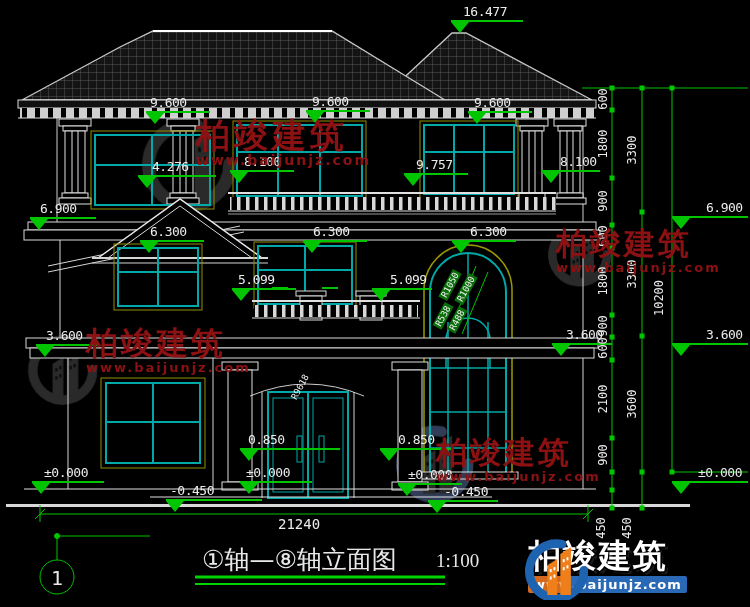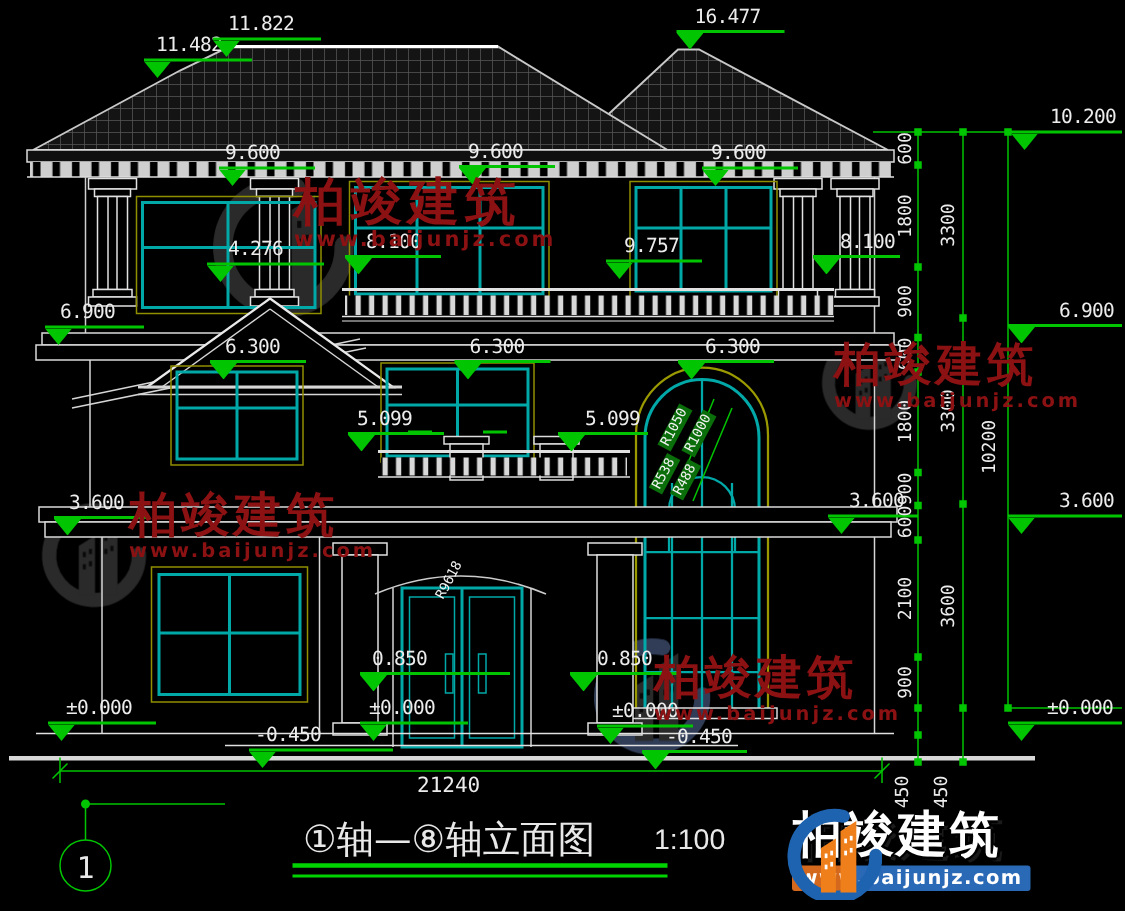--- a/index.html
+++ b/index.html
@@ -21,21 +21,21 @@
       background:#0a6e0a;padding:0 2px;white-space:nowrap;
       transform:translate(-50%,-50%) rotate(-62deg);}
   .dr.nobg{background:transparent;}
   .plain{position:absolute;z-index:6;font-family:"DejaVu Sans Mono",monospace;color:#ececec;white-space:nowrap;}
   
   .wm{position:absolute;z-index:8;color:#8c1113;text-align:left;pointer-events:none;}
   .wm-brand{font-weight:bold;font-size:34px;line-height:34px;letter-spacing:4px;white-space:nowrap;}
   .wm-url{font-weight:bold;font-size:14px;line-height:16px;letter-spacing:2px;white-space:nowrap;}
   
   .title-main{position:absolute;z-index:7;color:#e8e8e8;font-size:25px;white-space:nowrap;}
-  .title-scale{position:absolute;z-index:7;color:#e8e8e8;font-size:19px;font-family:Liberation Sans, sans-serif;}
+  .title-scale{position:absolute;z-index:7;color:#e8e8e8;font-size:19px;font-family:Liberation Serif, serif;}
   .axis-num{position:absolute;z-index:7;color:#e8e8e8;font-size:20px;font-family:"DejaVu Sans Mono",monospace;}
   
   .logo{position:absolute;left:524px;top:538px;width:226px;height:66px;z-index:9;display:flex;align-items:flex-start;}
   .logo-texts{margin-left:4px;}
   .logo-brand{font-weight:bold;font-size:33px;line-height:36px;letter-spacing:2px;color:#fff;white-space:nowrap;
     text-shadow:2px 0 0 #000,-2px 0 0 #000,0 2px 0 #000,0 -2px 0 #000,3px 3px 0 #1a1a1a;}
   .logo-url{display:inline-block;font-weight:bold;font-size:13px;color:#fff;letter-spacing:1px;margin-top:2px;
     padding:1px 5px;background:linear-gradient(90deg,#d4691e 0 40px,#2a69b5 40px 100%);border-radius:2px;white-space:nowrap;}
 </style>
 </head>
@@ -293,30 +293,20 @@
     <rect x="639.5" y="85.5" width="5" height="5"></rect>
         <rect x="639.5" y="209.5" width="5" height="5"></rect>
     <rect x="639.5" y="333.5" width="5" height="5"></rect>
         <rect x="639.5" y="469.5" width="5" height="5"></rect>
     <rect x="639.5" y="505.5" width="5" height="5"></rect>
     <rect x="669.5" y="85.5" width="5" height="5"></rect>
         <rect x="669.5" y="469.5" width="5" height="5"></rect>
   </g>
 </svg>
 
-<div class="em" style="left:96px;top:24px;width:72px">
-      <span class="em-t" style="padding-left:8px">11.482</span>
-      <i class="em-l"></i>
-      <i class="em-tri"></i>
-    </div>
-<div class="em" style="left:142px;top:10px;width:72px">
-      <span class="em-t" style="padding-left:10px">11.822</span>
-      <i class="em-l"></i>
-      <i class="em-tri"></i>
-    </div>
 <div class="em" style="left:451px;top:5px;width:72px">
       <span class="em-t" style="padding-left:12px">16.477</span>
       <i class="em-l"></i>
       <i class="em-tri"></i>
     </div>
 <div class="em" style="left:146px;top:96px;width:64px">
       <span class="em-t" style="padding-left:4px">9.600</span>
       <i class="em-l"></i>
       <i class="em-tri"></i>
     </div>
@@ -345,25 +335,20 @@
       <i class="em-l"></i>
       <i class="em-tri"></i>
     </div>
 <div class="em" style="left:542px;top:155px;width:58px">
       <span class="em-t" style="padding-left:18px">8.100</span>
       <i class="em-l"></i>
       <i class="em-tri"></i>
     </div>
 <div class="em" style="left:30px;top:202px;width:66px">
       <span class="em-t" style="padding-left:10px">6.900</span>
-      <i class="em-l"></i>
-      <i class="em-tri"></i>
-    </div>
-<div class="em" style="left:674px;top:72px;width:74px">
-      <span class="em-t" style="padding-left:26px">10.200</span>
       <i class="em-l"></i>
       <i class="em-tri"></i>
     </div>
 <div class="em" style="left:672px;top:201px;width:76px">
       <span class="em-t" style="padding-left:34px">6.900</span>
       <i class="em-l"></i>
       <i class="em-tri"></i>
     </div>
 <div class="em" style="left:140px;top:225px;width:64px">
       <span class="em-t" style="padding-left:10px">6.300</span>

